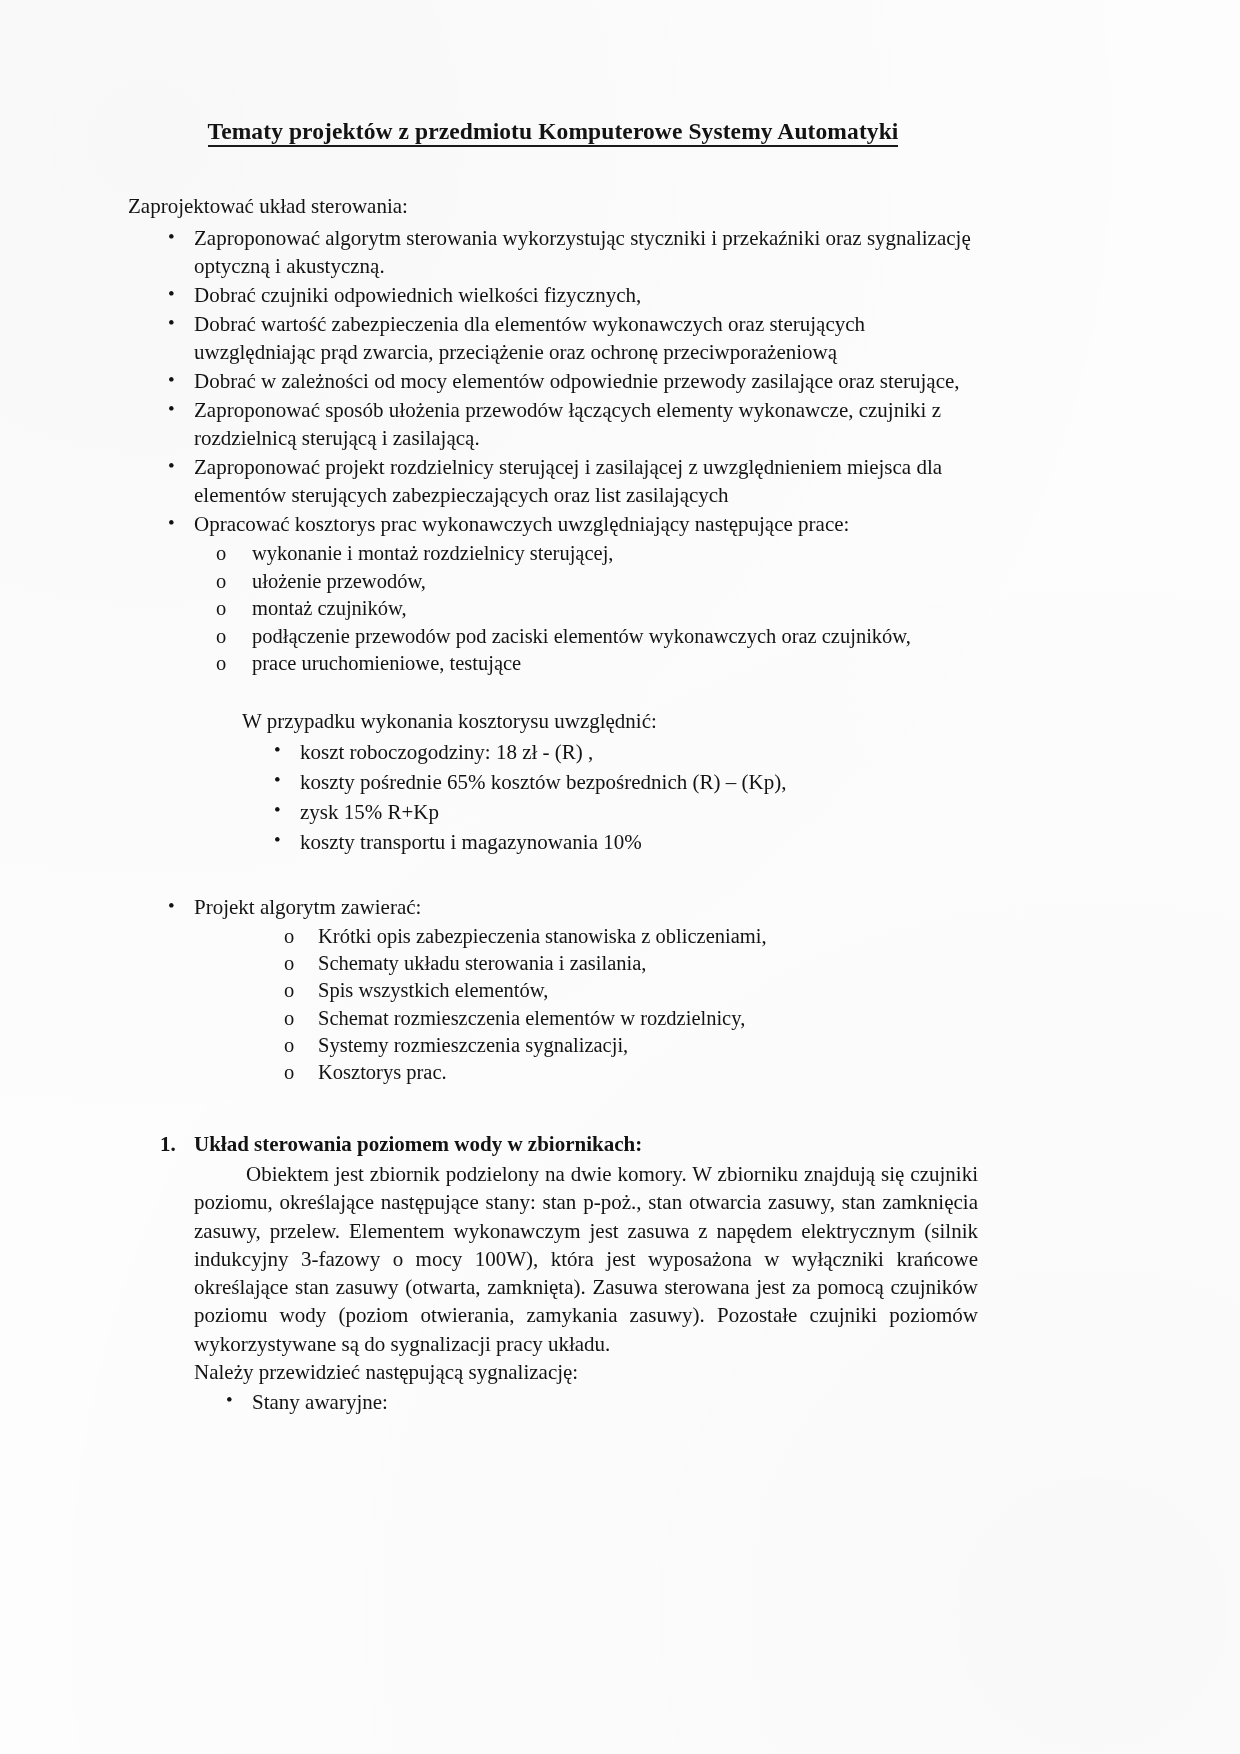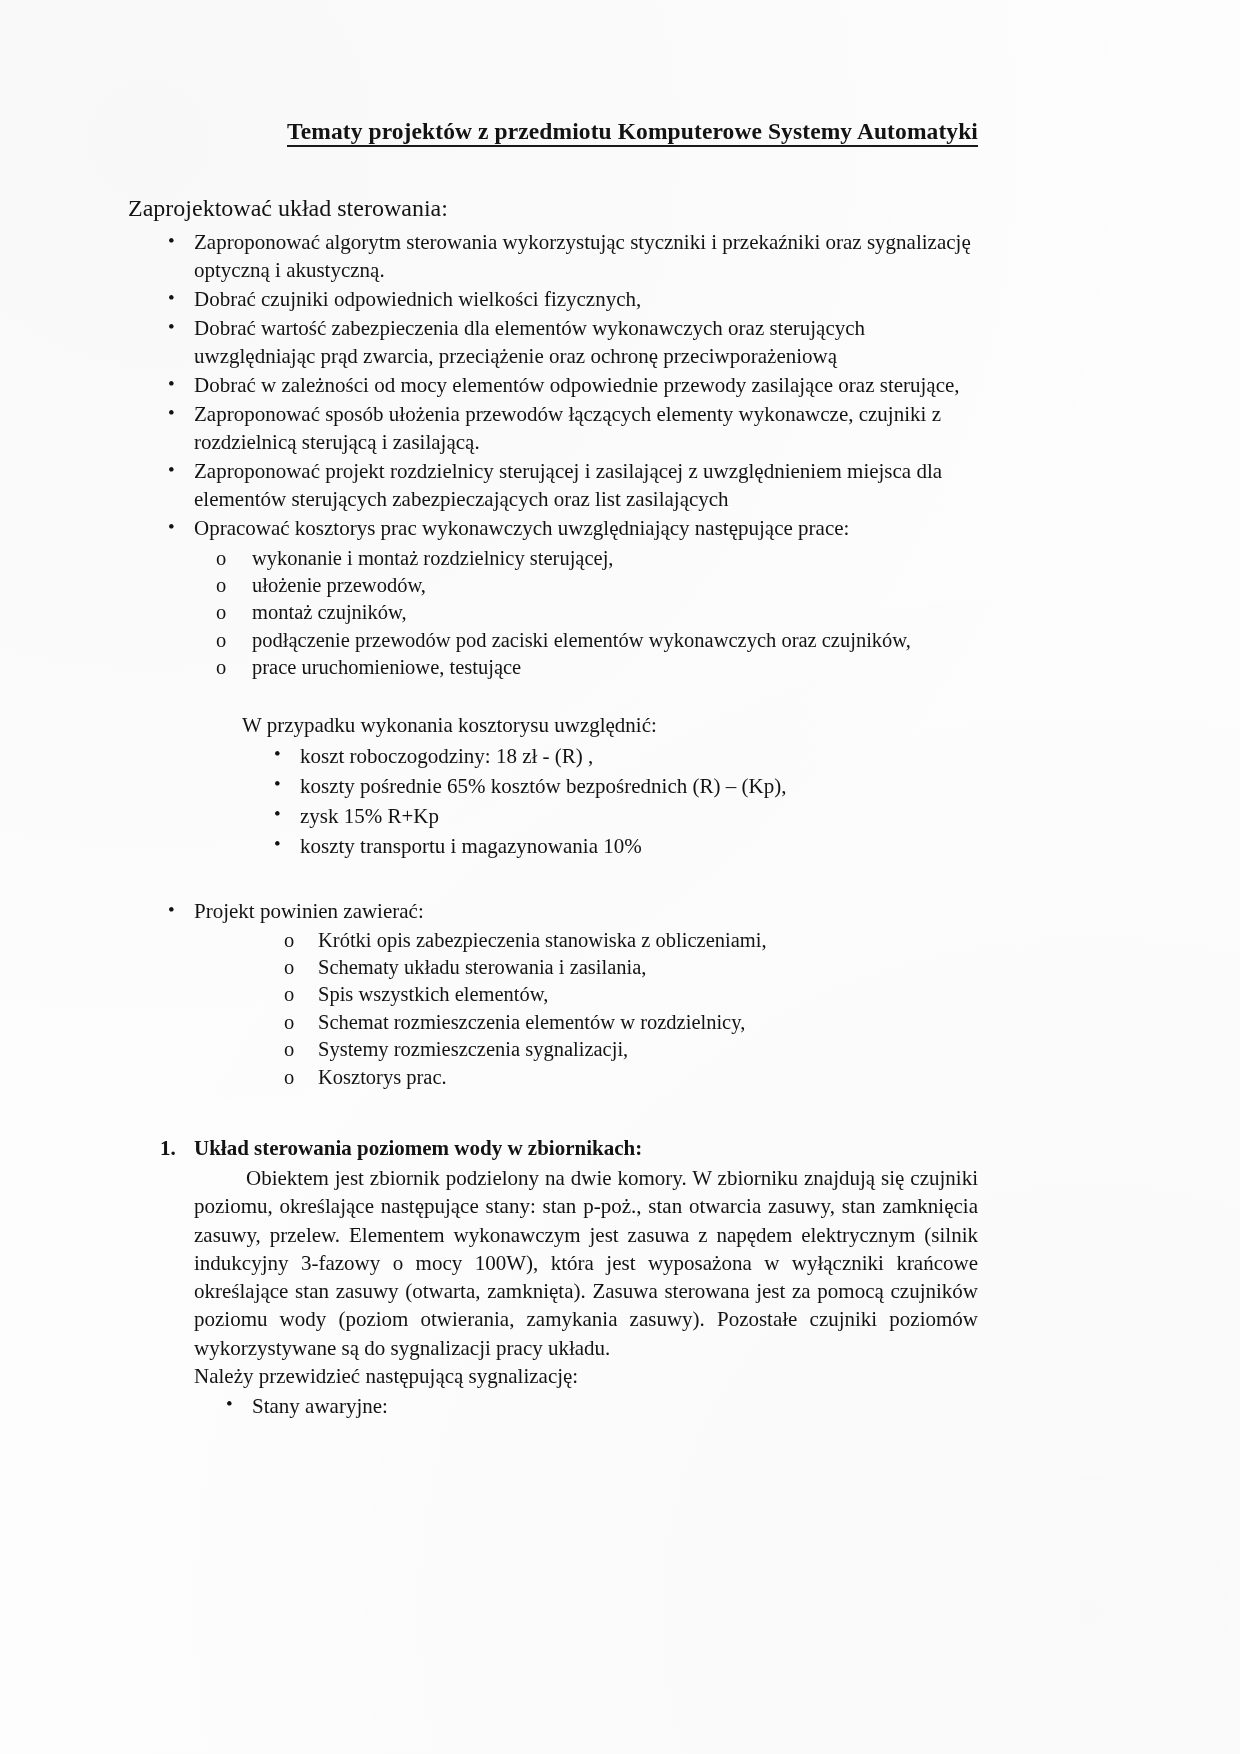--- a/index.html
+++ b/index.html
@@ -31,35 +31,35 @@
   }
   .content {
     position: absolute;
     left: 128px;
     top: 118px;
     width: 850px;
   }
 
   
   .doc-title {
-    text-align: right;
+    text-align: center;
     font-weight: bold;
     font-size: 23.5px;
     letter-spacing: 0.1px;
     margin: 0 0 46px 0;
     padding-bottom: 1px;
   }
   .doc-title .ul {
     border-bottom: 2px solid #1a1a1a;
     padding-bottom: 1px;
   }
 
   
   .lead {
-    font-size: 24px;
+    font-size: 21px;
     line-height: 1.34;
     margin: 0 0 4px 0;
   }
 
   ul.level1 {
     list-style: none;
     margin: 0;
     padding: 0;
   }
   ul.level1 > li {
@@ -265,21 +265,21 @@
           </ul>
         </div>
       </li>
     </ul>
 
     <div class="spacer-lg"></div>
 
     <ul class="level1">
       <li>
         <span class="bul">•</span>
-        <span>Projekt powinien zawierać:</span>
+        <span>Projekt algorytm zawierać:</span>
 
         <ul class="level2 deep">
           <li>
             <span class="bul-o">o</span>
             <span>Krótki opis zabezpieczenia stanowiska z obliczeniami,</span>
           </li>
           <li>
             <span class="bul-o">o</span>
             <span>Schematy układu sterowania i zasilania,</span>
           </li>

